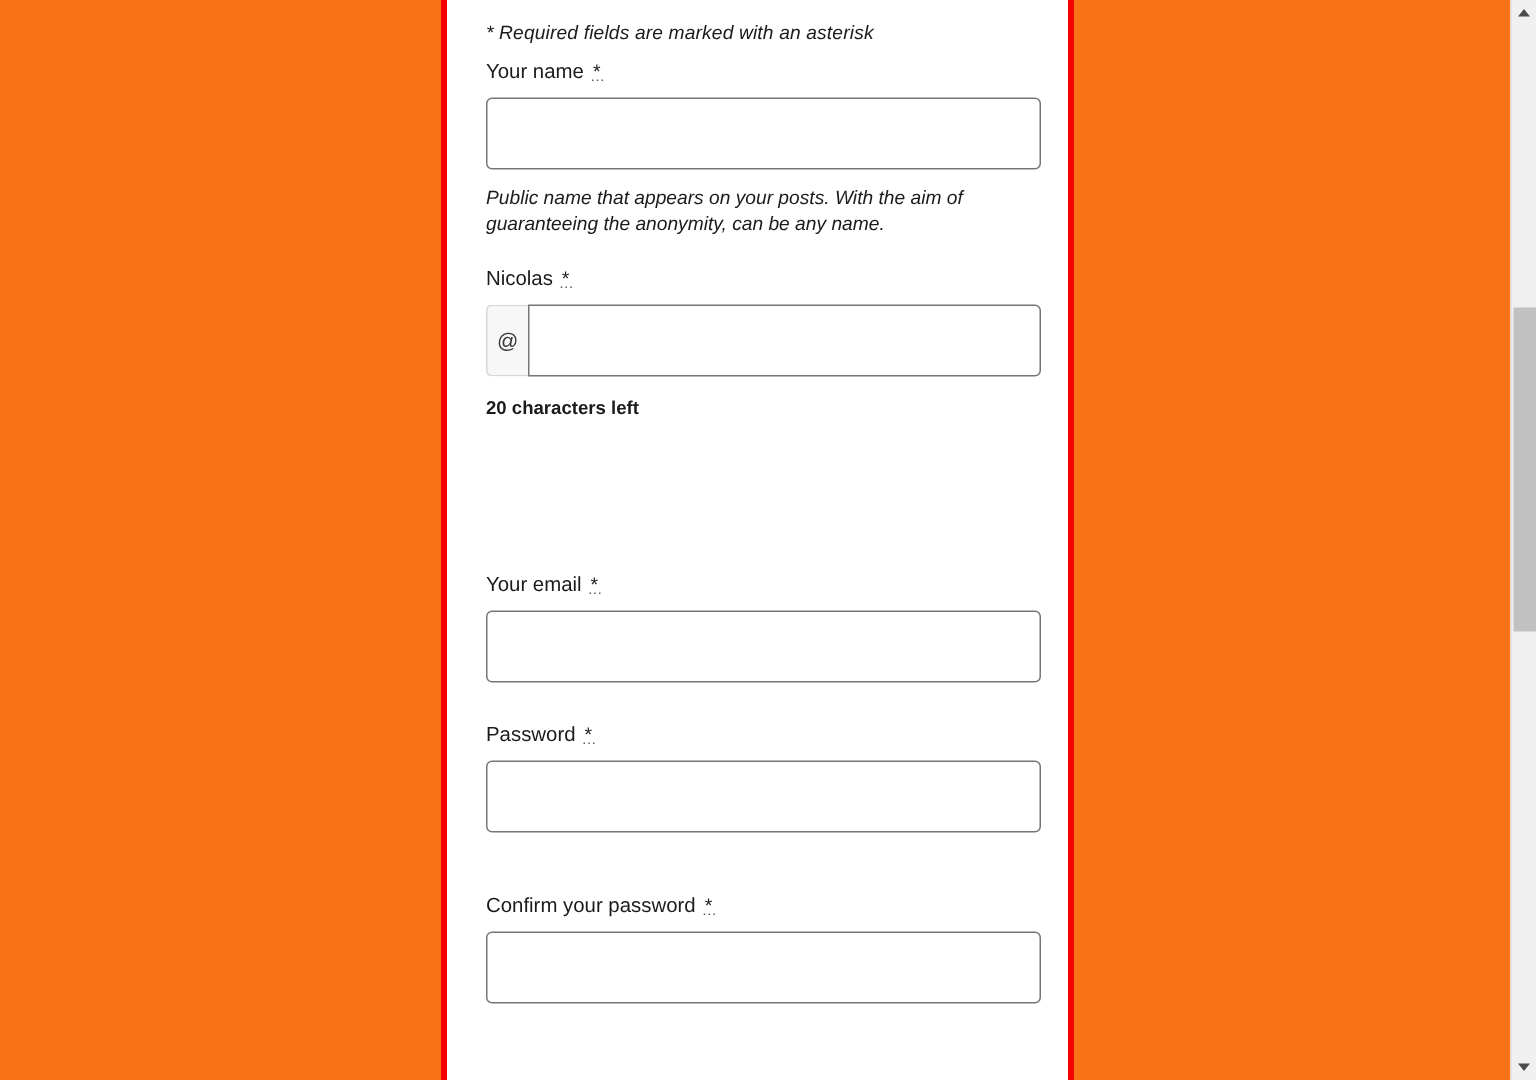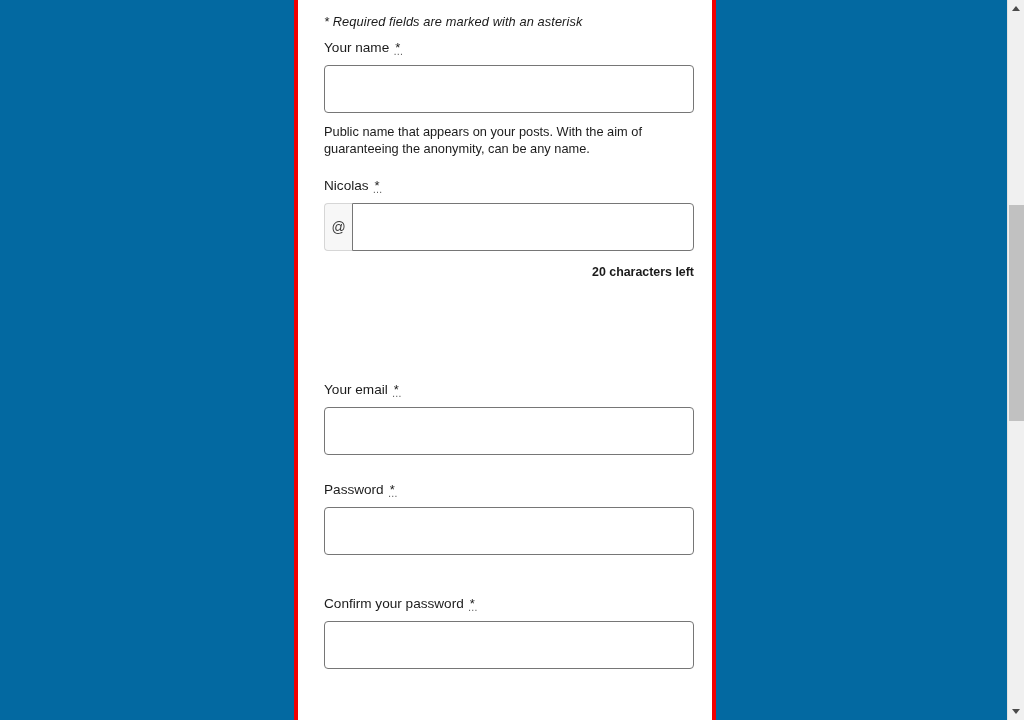--- a/index.html
+++ b/index.html
@@ -19,21 +19,21 @@
     height: 720px;
     background: #f8f8f8;
   }
 
   
   #page {
     position: absolute;
     left: 0; top: 0;
     width: 1007px;
     height: 720px;
-    background: #0369a1;
+    background: #f97316;
     overflow: hidden;
   }
 
   
   #form-column {
     position: absolute;
     left: 294px;
     top: -10px;
     width: 422px;
     height: 740px;
@@ -124,32 +124,32 @@
   }
   .input-group .text-input {
     margin-top: 0;
     width: 342px;
     border-radius: 0 4px 4px 0;
   }
 
   .help-text {
     margin-top: 10px;
     font-size: 12.8px;
+    font-style: italic;
     color: #1b1b1b;
     line-height: 17px;
     width: 372px;
   }
 
   .counter-text {
     margin-top: 14px;
     font-size: 12.4px;
     font-weight: bold;
     color: #1b1b1b;
     line-height: 15px;
-    text-align: right;
   }
 
   
   #scrollbar {
     position: absolute;
     right: 0; top: 0;
     width: 17px;
     height: 720px;
     background: #f0f0f0;
     border-left: 1px solid #e2e2e2;

